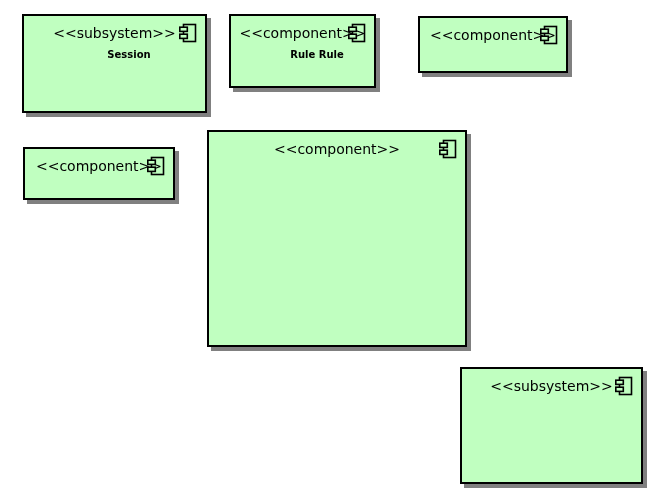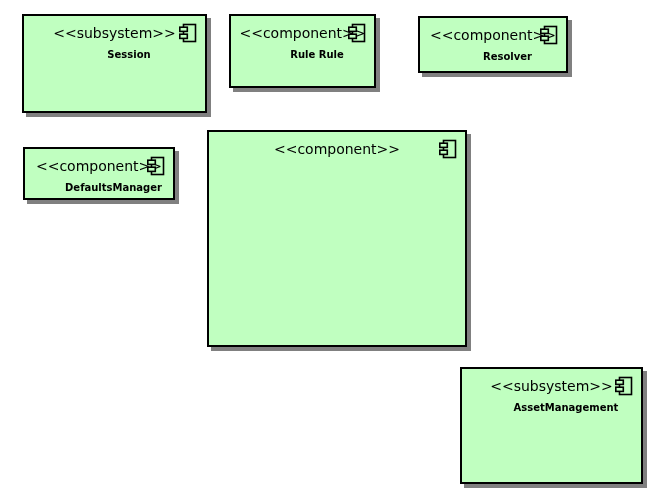--- a/index.html
+++ b/index.html
@@ -91,33 +91,31 @@
       <svg viewBox="0 0 18 20" xmlns="http://www.w3.org/2000/svg">
         <rect x="4.5" y="1.5" width="12" height="17" fill="none" stroke="#000" stroke-width="1.6"></rect>
         <rect x="0.8" y="4.2" width="7.5" height="4.2" fill="#c0ffc0" stroke="#000" stroke-width="1.6"></rect>
         <rect x="0.8" y="11.2" width="7.5" height="4.2" fill="#c0ffc0" stroke="#000" stroke-width="1.6"></rect>
       </svg>
     </span>
   </div>
 
   <div class="uml-box" id="node-resolver" style="left: 418px; top: 16px; width: 150px; height: 57px;">
     <div class="uml-stereotype">&lt;&lt;component&gt;&gt;</div>
-    <div class="uml-name">Resolver</div>
     <span class="uml-icon">
       <svg viewBox="0 0 18 20" xmlns="http://www.w3.org/2000/svg">
         <rect x="4.5" y="1.5" width="12" height="17" fill="none" stroke="#000" stroke-width="1.6"></rect>
         <rect x="0.8" y="4.2" width="7.5" height="4.2" fill="#c0ffc0" stroke="#000" stroke-width="1.6"></rect>
         <rect x="0.8" y="11.2" width="7.5" height="4.2" fill="#c0ffc0" stroke="#000" stroke-width="1.6"></rect>
       </svg>
     </span>
   </div>
 
   <div class="uml-box" id="node-defaults-manager" style="left: 23px; top: 147px; width: 152px; height: 53px;">
     <div class="uml-stereotype">&lt;&lt;component&gt;&gt;</div>
-    <div class="uml-name">DefaultsManager</div>
     <span class="uml-icon">
       <svg viewBox="0 0 18 20" xmlns="http://www.w3.org/2000/svg">
         <rect x="4.5" y="1.5" width="12" height="17" fill="none" stroke="#000" stroke-width="1.6"></rect>
         <rect x="0.8" y="4.2" width="7.5" height="4.2" fill="#c0ffc0" stroke="#000" stroke-width="1.6"></rect>
         <rect x="0.8" y="11.2" width="7.5" height="4.2" fill="#c0ffc0" stroke="#000" stroke-width="1.6"></rect>
       </svg>
     </span>
   </div>
 
   <div class="uml-box" id="node-config-rules" style="left: 207px; top: 130px; width: 260px; height: 217px;">
@@ -126,21 +124,20 @@
       <svg viewBox="0 0 18 20" xmlns="http://www.w3.org/2000/svg">
         <rect x="4.5" y="1.5" width="12" height="17" fill="none" stroke="#000" stroke-width="1.6"></rect>
         <rect x="0.8" y="4.2" width="7.5" height="4.2" fill="#c0ffc0" stroke="#000" stroke-width="1.6"></rect>
         <rect x="0.8" y="11.2" width="7.5" height="4.2" fill="#c0ffc0" stroke="#000" stroke-width="1.6"></rect>
       </svg>
     </span>
   </div>
 
   <div class="uml-box" id="node-asset-management" style="left: 460px; top: 367px; width: 183px; height: 117px;">
     <div class="uml-stereotype">&lt;&lt;subsystem&gt;&gt;</div>
-    <div class="uml-name">AssetManagement</div>
     <span class="uml-icon">
       <svg viewBox="0 0 18 20" xmlns="http://www.w3.org/2000/svg">
         <rect x="4.5" y="1.5" width="12" height="17" fill="none" stroke="#000" stroke-width="1.6"></rect>
         <rect x="0.8" y="4.2" width="7.5" height="4.2" fill="#c0ffc0" stroke="#000" stroke-width="1.6"></rect>
         <rect x="0.8" y="11.2" width="7.5" height="4.2" fill="#c0ffc0" stroke="#000" stroke-width="1.6"></rect>
       </svg>
     </span>
   </div>
 
 </div>

